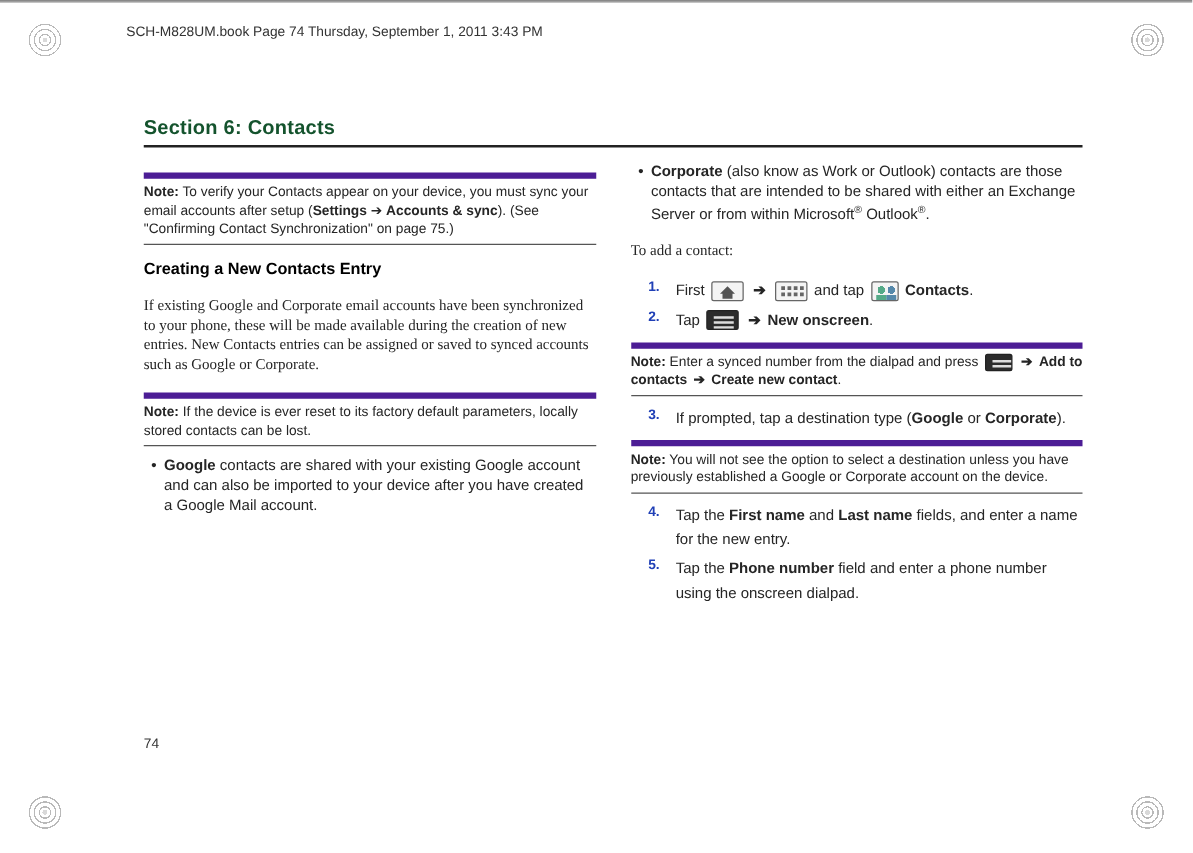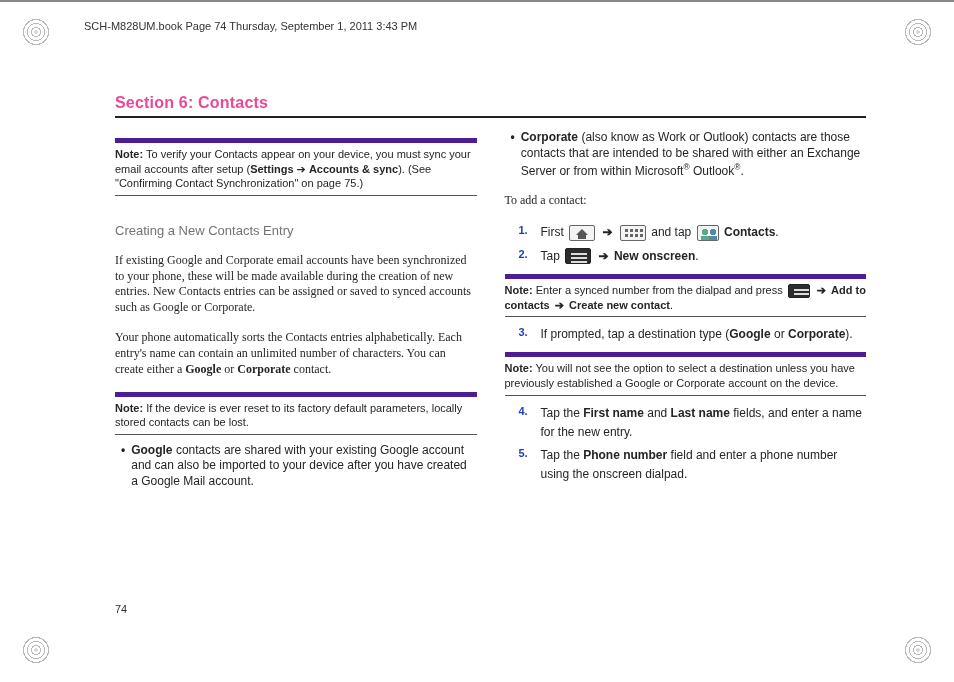--- a/index.html
+++ b/index.html
@@ -17,41 +17,41 @@
   .spiral.tl { top: 18px; left: 22px; }
   .spiral.tr { top: 18px; right: 22px; }
   .spiral.bl { bottom: 18px; left: 22px; }
   .spiral.br { bottom: 18px; right: 22px; }
   .crop-top    { top:30px; left:62px; right:62px; height:0; border-top:1px solid #888; }
   .crop-bottom { bottom:30px; left:62px; right:62px; height:0; border-top:1px solid #888; }
   .crop-left   { left:72px; top:60px; bottom:60px; width:0; border-left:1px solid #888; }
   .crop-right  { right:72px; top:60px; bottom:60px; width:0; border-left:1px solid #888; }
 
   .header-meta {
-    position:absolute; top:20px; left:84px; font-size:11px; color:#333;
+    position:absolute; top:20px; left:101px; font-size:11px; color:#333;
   }
 
   .content {
     position:absolute; top:94px; left:115px; right:88px; bottom:65px;
   }
 
   .section-title {
-    font-size:16px; font-weight:bold; color:#ec4899; letter-spacing:.2px;
+    font-size:16px; font-weight:bold; color:#14532d; letter-spacing:.2px;
     border-bottom:2px solid #222; padding-bottom:4px; margin-bottom:12px;
     font-family: Arial, Helvetica, sans-serif;
   }
 
   .columns { display:flex; gap:28px; }
   .col { flex:1 1 50%; font-size:12px; line-height:1.32; }
 
   .note-block { border-top:5px solid #4c1d95; border-bottom:1px solid #555; padding:4px 0; margin:8px 0; font-size:11px; }
   .note-block .note-label { font-weight:bold; }
   .note-body { display:block; padding-left:26px; }
 
-  .subhead { color:#737373; font-weight:normal; font-size:13px; margin:26px 0 6px; }
+  .subhead { color:#000000; font-weight:bold; font-size:13px; margin:10px 0 6px; }
 
   p.body { margin:14px 0;font-family:Liberation Serif, serif; }
 
   .bullet { display:flex; gap:6px; margin:6px 0 6px 6px; }
   .bullet .dot { font-weight:bold; }
   .bullet .txt { flex:1; }
 
   ol.steps { list-style:none; padding:0; margin:4px 0 4px 14px; }
   ol.steps li { display:flex; gap:8px; align-items:flex-start; margin:4px 0; }
   ol.steps .num { color:#1f3fb6; font-weight:bold; min-width:14px; font-size:11px; }
@@ -82,21 +82,21 @@
     linear-gradient(#58a,#58a) 11px 10px/8px 4px no-repeat,
     #f4f4f4;}
   .icon.menu-dark { background:
     linear-gradient(#ddd,#ddd) 5px 4px/16px 2px no-repeat,
     linear-gradient(#ddd,#ddd) 5px 8px/16px 2px no-repeat,
     linear-gradient(#ddd,#ddd) 5px 12px/16px 2px no-repeat,
     #2c2c2c; border-color:#222;}
 
   .arrow { font-weight:bold; margin:0 2px; }
 
-  .page-num { position:absolute; left:0; bottom:2px; font-size:11px; color:#333; }
+  .page-num { position:absolute; left:0; bottom:16px; font-size:11px; color:#333; }
 
   b { font-weight:bold; }
   sup { font-size:.7em; }
 </style>
 </head>
 <body>
 
 <div class="page">
 
   <div class="spiral tl"></div>
@@ -122,23 +122,20 @@
         <div class="note-block">
           <span class="note-label">Note:</span>
           <span>To verify your Contacts appear on your device, you must sync your email accounts after setup (</span><b>Settings</b><span> ➔ </span><b>Accounts &amp; sync</b><span>). (See "Confirming Contact Synchronization" on page 75.)</span>
           <span class="note-body"></span>
         </div>
 
         <div class="subhead">Creating a New Contacts Entry</div>
 
         <p class="body">If existing Google and Corporate email accounts have been synchronized to your phone, these will be made available during the creation of new entries. New Contacts entries can be assigned or saved to synced accounts such as Google or Corporate.</p>
 
-        <p class="body">
-          <span>Your phone automatically sorts the Contacts entries alphabetically. Each entry's name can contain an unlimited number of characters. You can create either a </span><b>Google</b><span> or </span><b>Corporate</b><span> contact.</span>
-        </p>
 
         <div class="note-block">
           <span class="note-label">Note:</span>
           <span>If the device is ever reset to its factory default parameters, locally stored contacts can be lost.</span>
         </div>
 
         <div class="bullet">
           <span class="dot">•</span>
           <span class="txt">
             <b>Google</b><span> contacts are shared with your existing Google account and can also be imported to your device after you have created a Google Mail account.</span>

